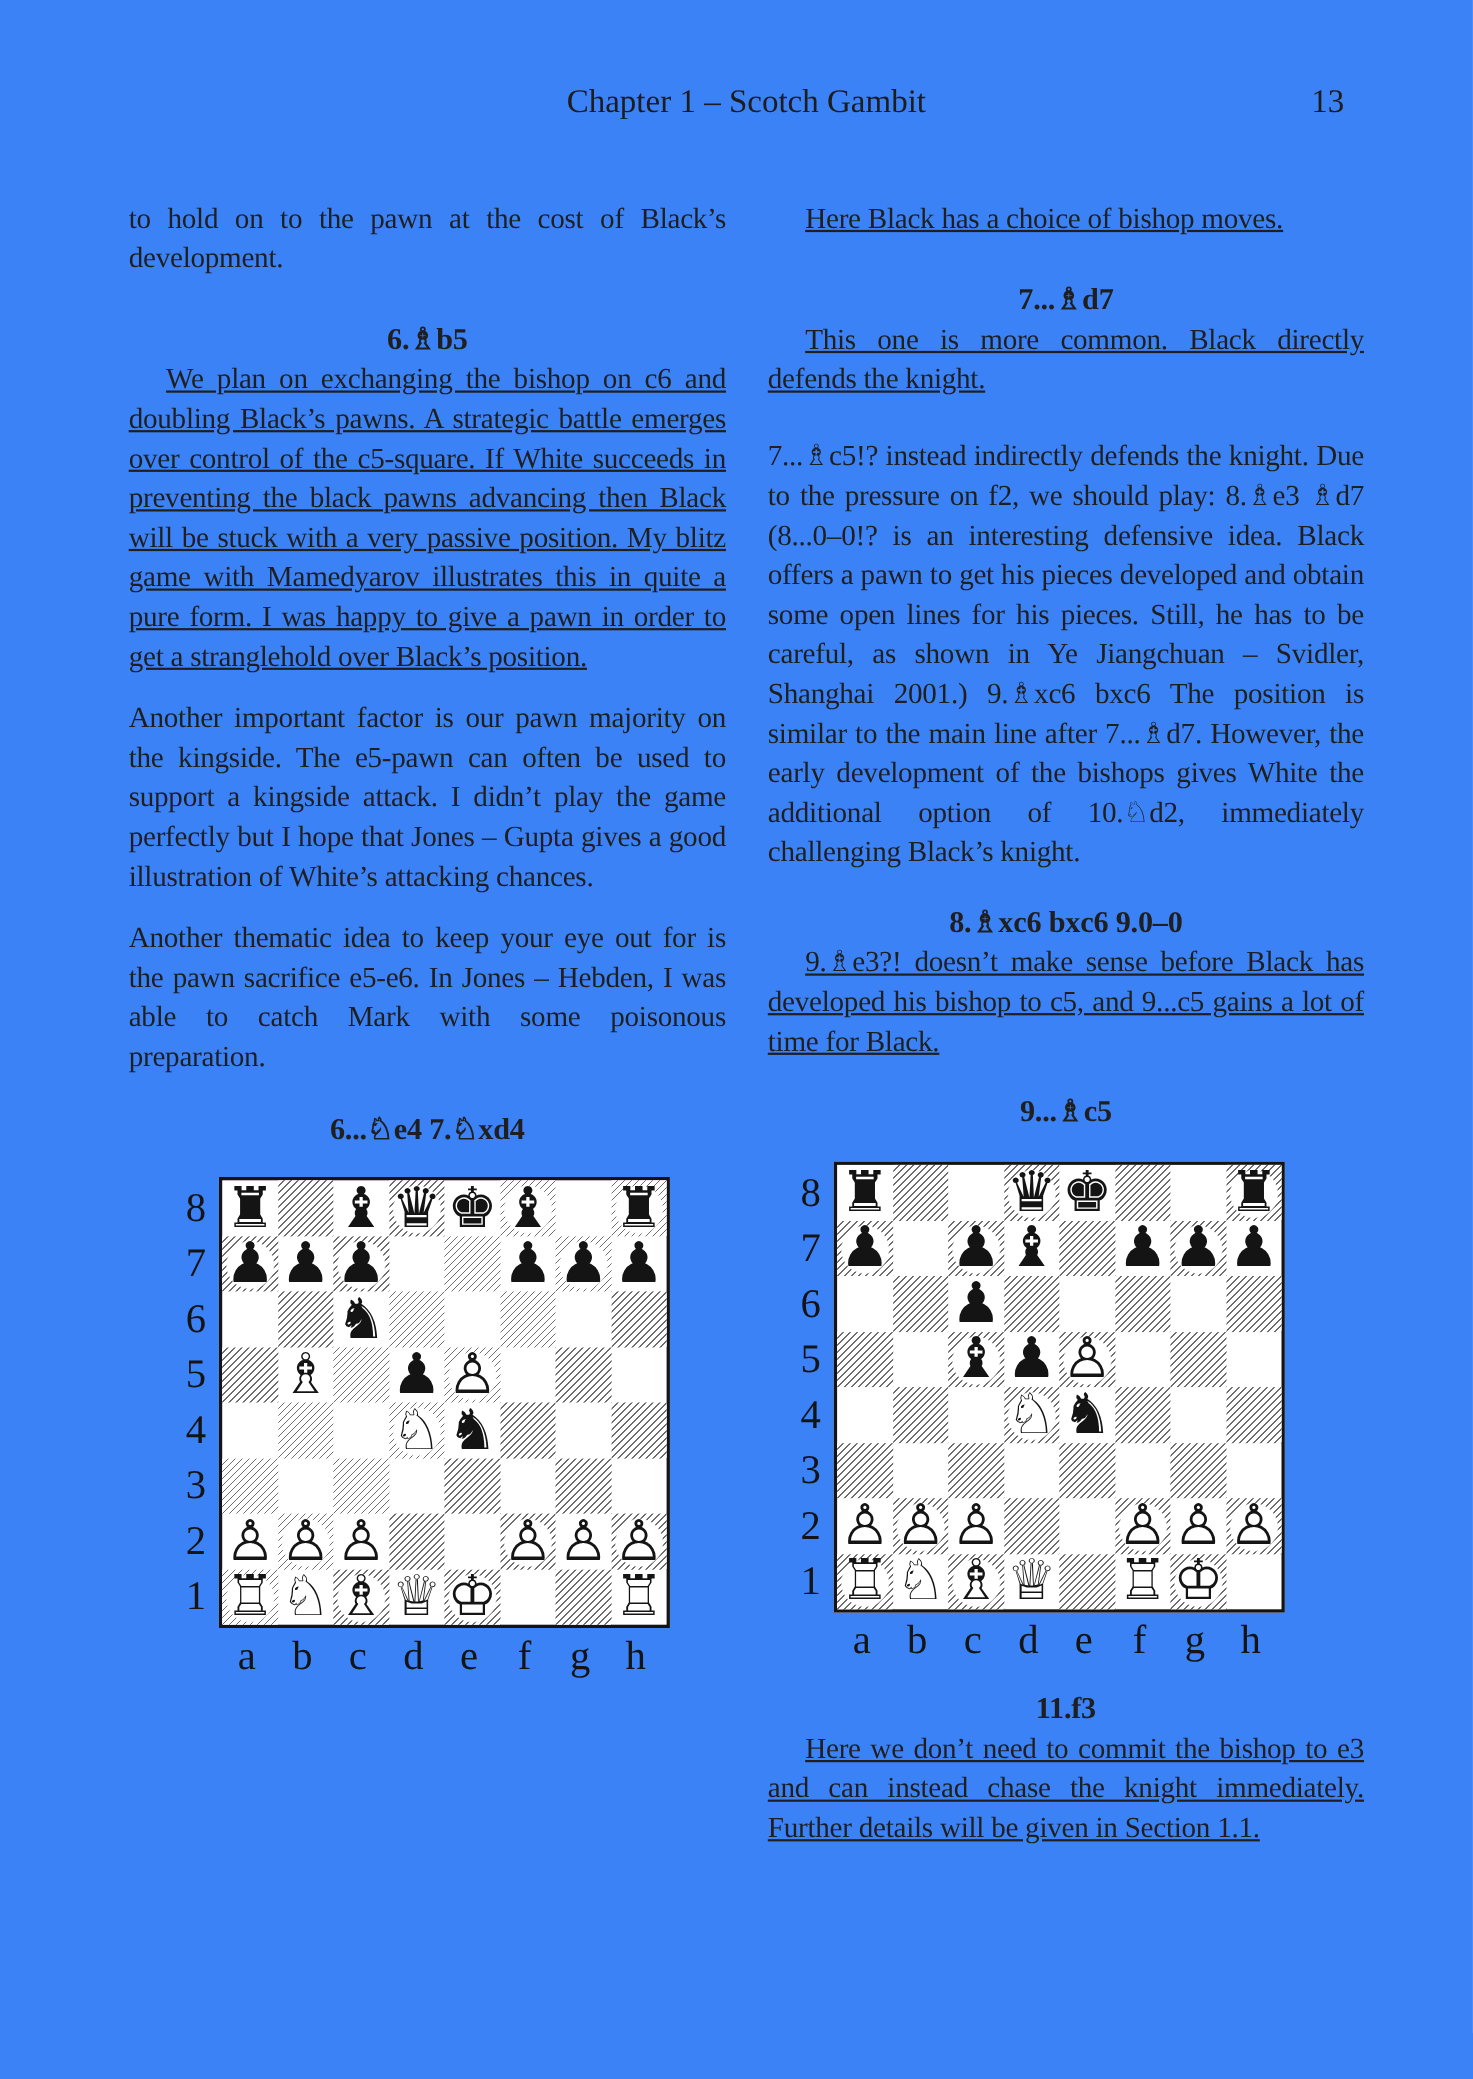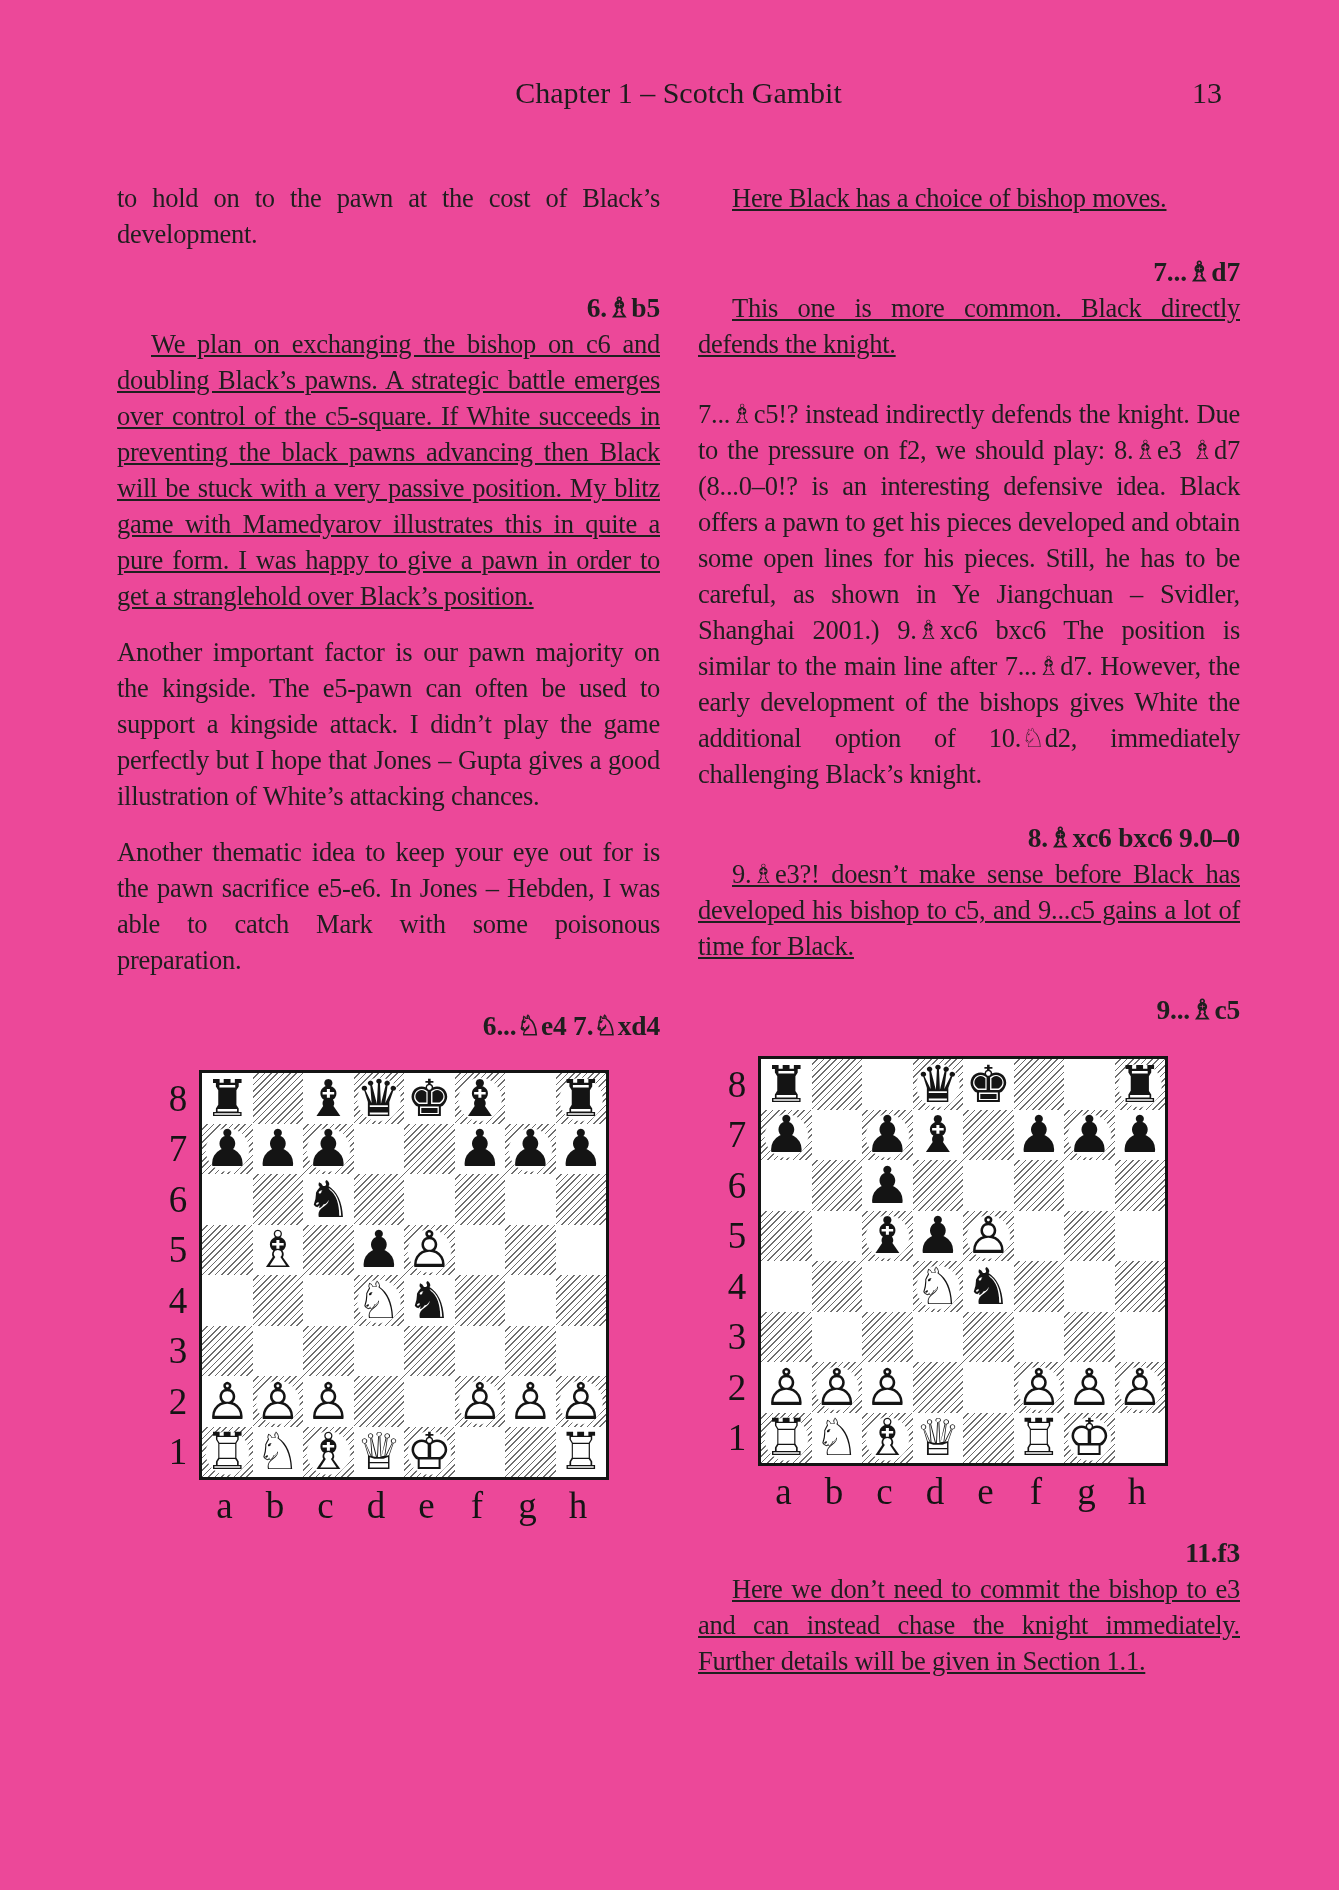--- a/index.html
+++ b/index.html
@@ -2,21 +2,21 @@
 <html><head>
 <meta charset="utf-8">
 <style>
   * { margin:0; padding:0; box-sizing:border-box; }
   html,body { background:#ffffff; }
   body {
     width:1339px; height:1890px; position:relative;
     font-family:"Liberation Serif","DejaVu Serif",serif;
     color:#1d1d1d;
   }
-  .page { position:absolute; inset:0; background:#ec4899; }
+  .page { position:absolute; inset:0; background:#3b82f6; }
 
   
   .header-row { position:absolute; left:117px; top:76px; width:1123px; height:42px; font-size:30px; }
   .chapter-title { position:absolute; left:0; width:100%; text-align:center; }
   .page-number { position:absolute; right:18px; top:0; }
 
   
   .col {
     position:absolute; top:180px; width:543px;
     font-size:26.5px; line-height:36px; letter-spacing:-0.25px;
@@ -25,21 +25,21 @@
   .col.left  { left:117px; }
   .col.right { left:698px; width:542px; }
 
   .para { margin-top:20px; }
   .para.flush { margin-top:0; }
   .para.indent { text-indent:34px; margin-top:0;text-decoration:underline; }
   .para.gap34 { margin-top:34px; }
 
   .move-heading {
     font-weight:bold; font-size:27.5px; letter-spacing:-0.2px;
-    text-align:right; margin-top:38px; line-height:36px;
+    text-align:center; margin-top:38px; line-height:36px;
   }
   .move-heading.mt30 { margin-top:30px; }
   .move-heading.mt28 { margin-top:28px; }
   .move-heading.mt22 { margin-top:22px; }
 
   
   .diagram { margin-top:26px; }
   .diagram.d1 { margin-left:46px; }
   .diagram.d2 { margin-top:28px; margin-left:24px; }
   .drow { display:flex; }

